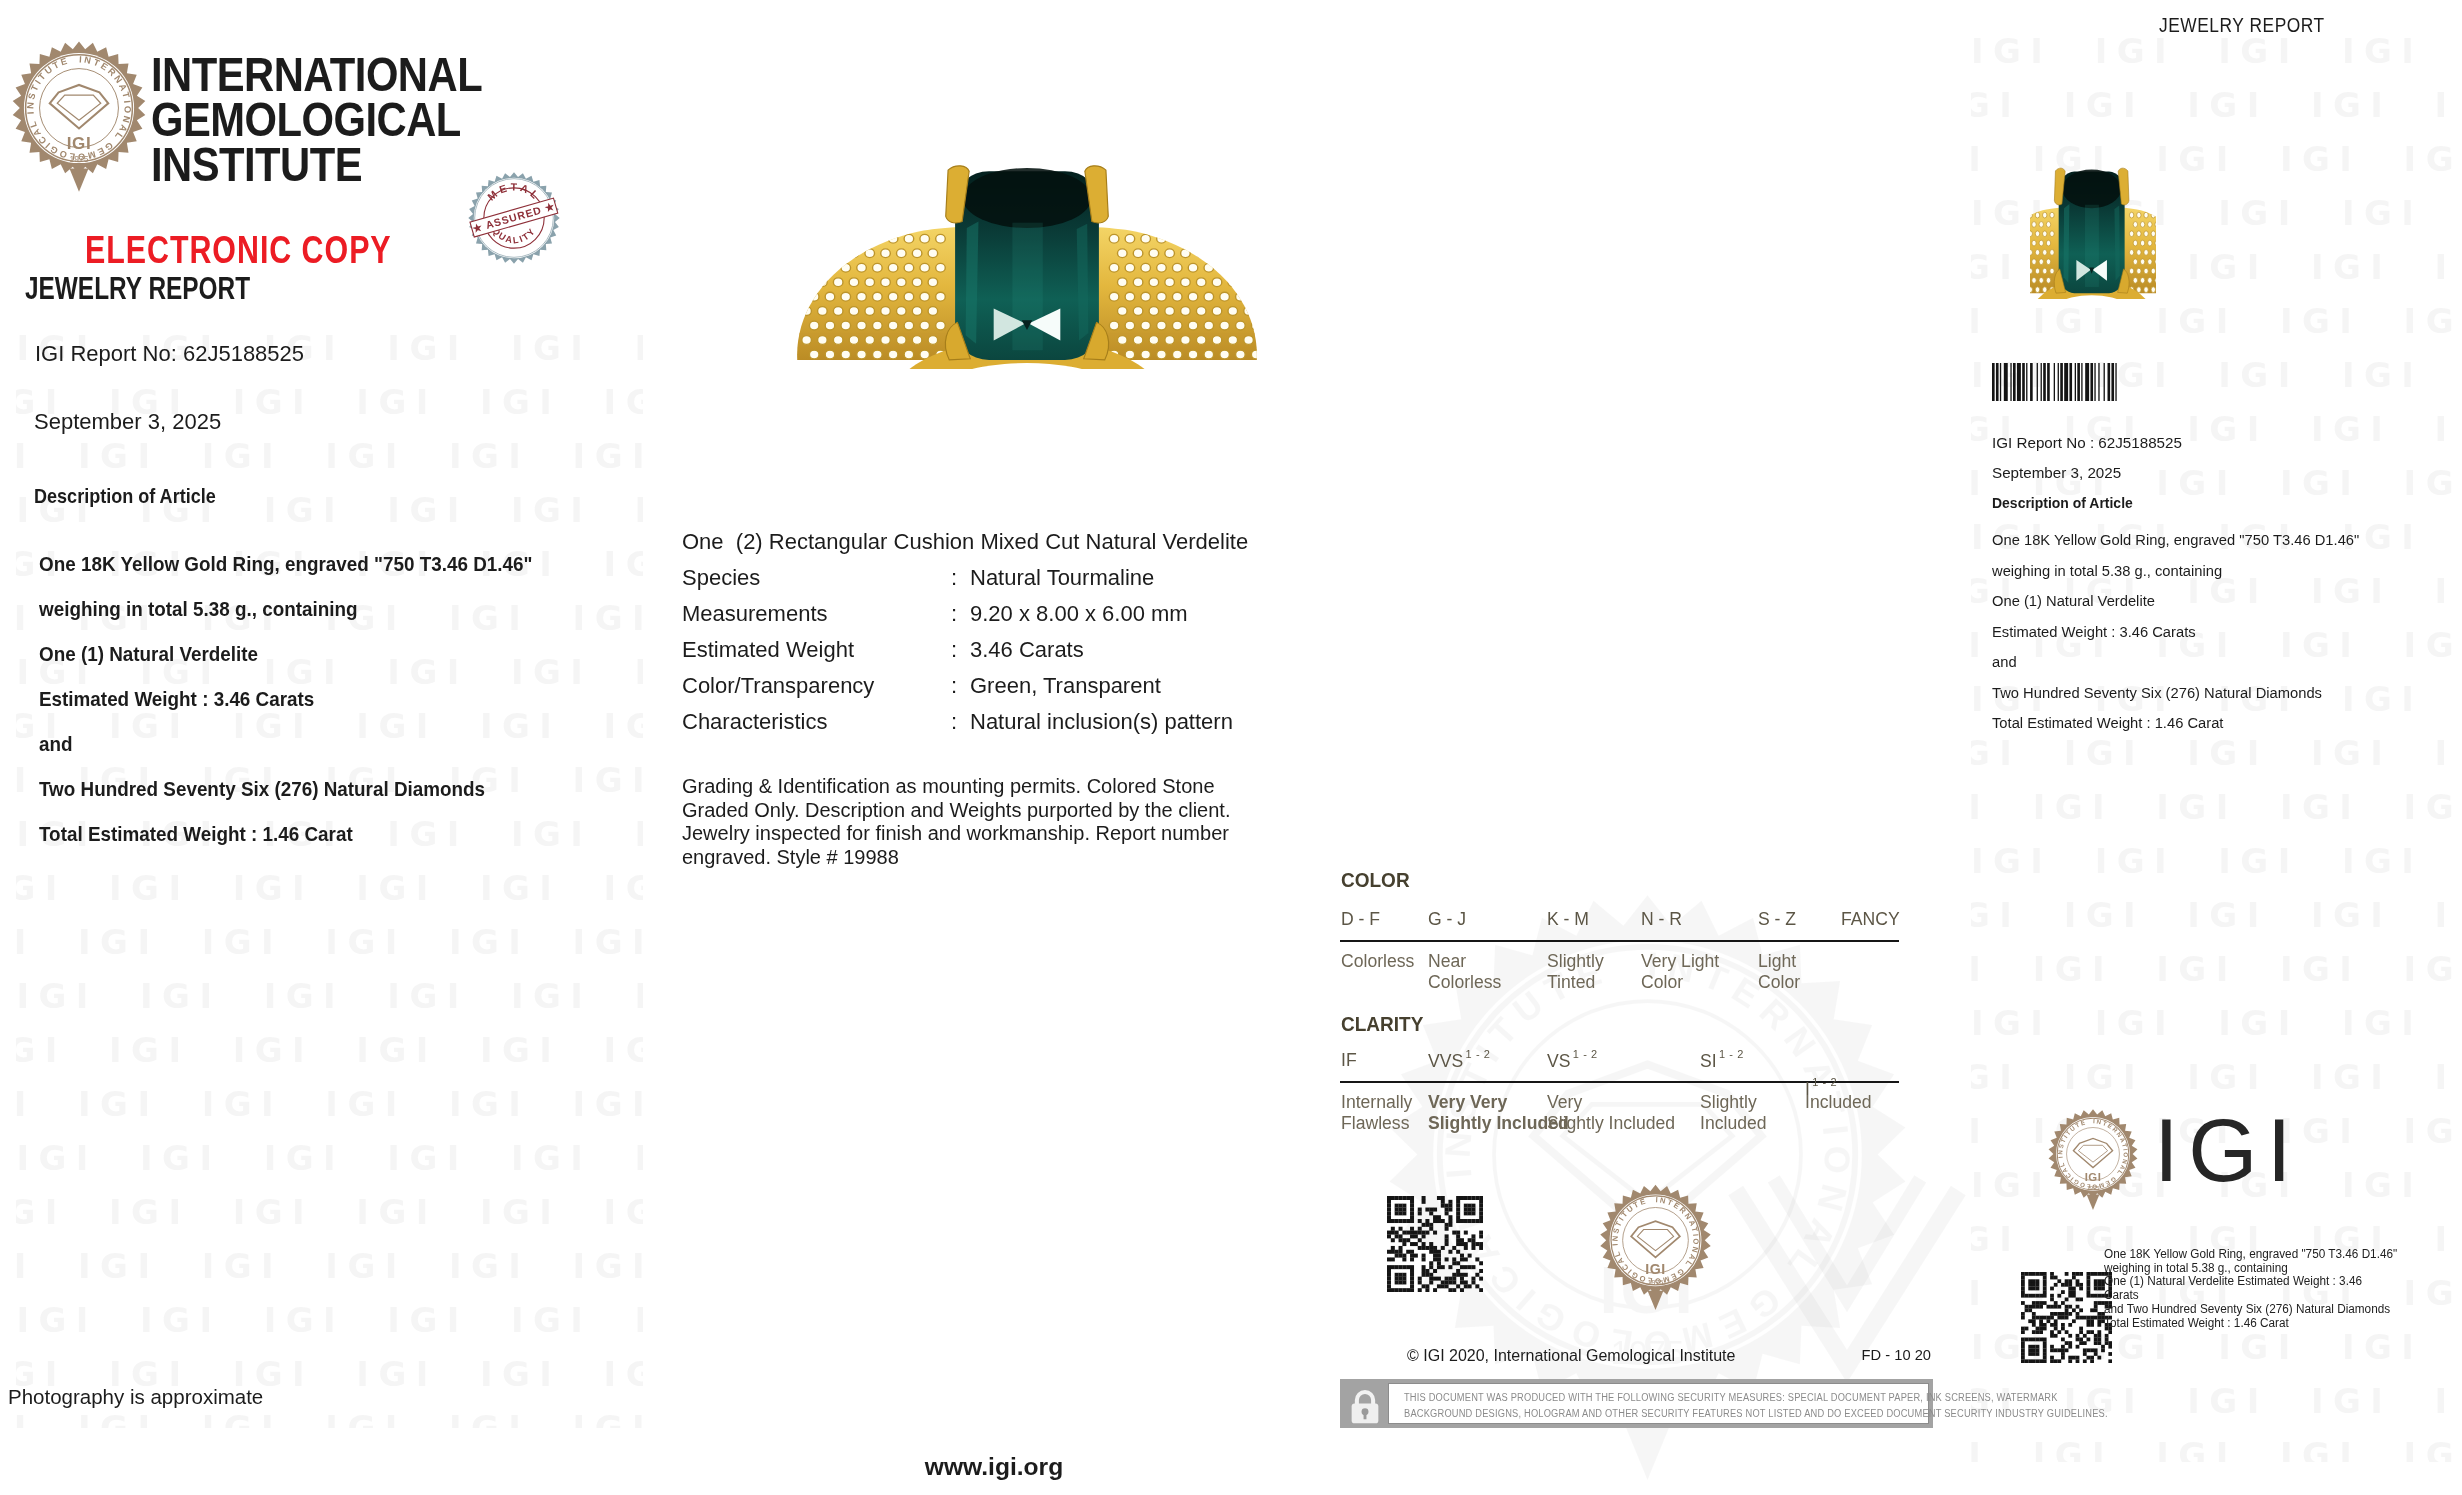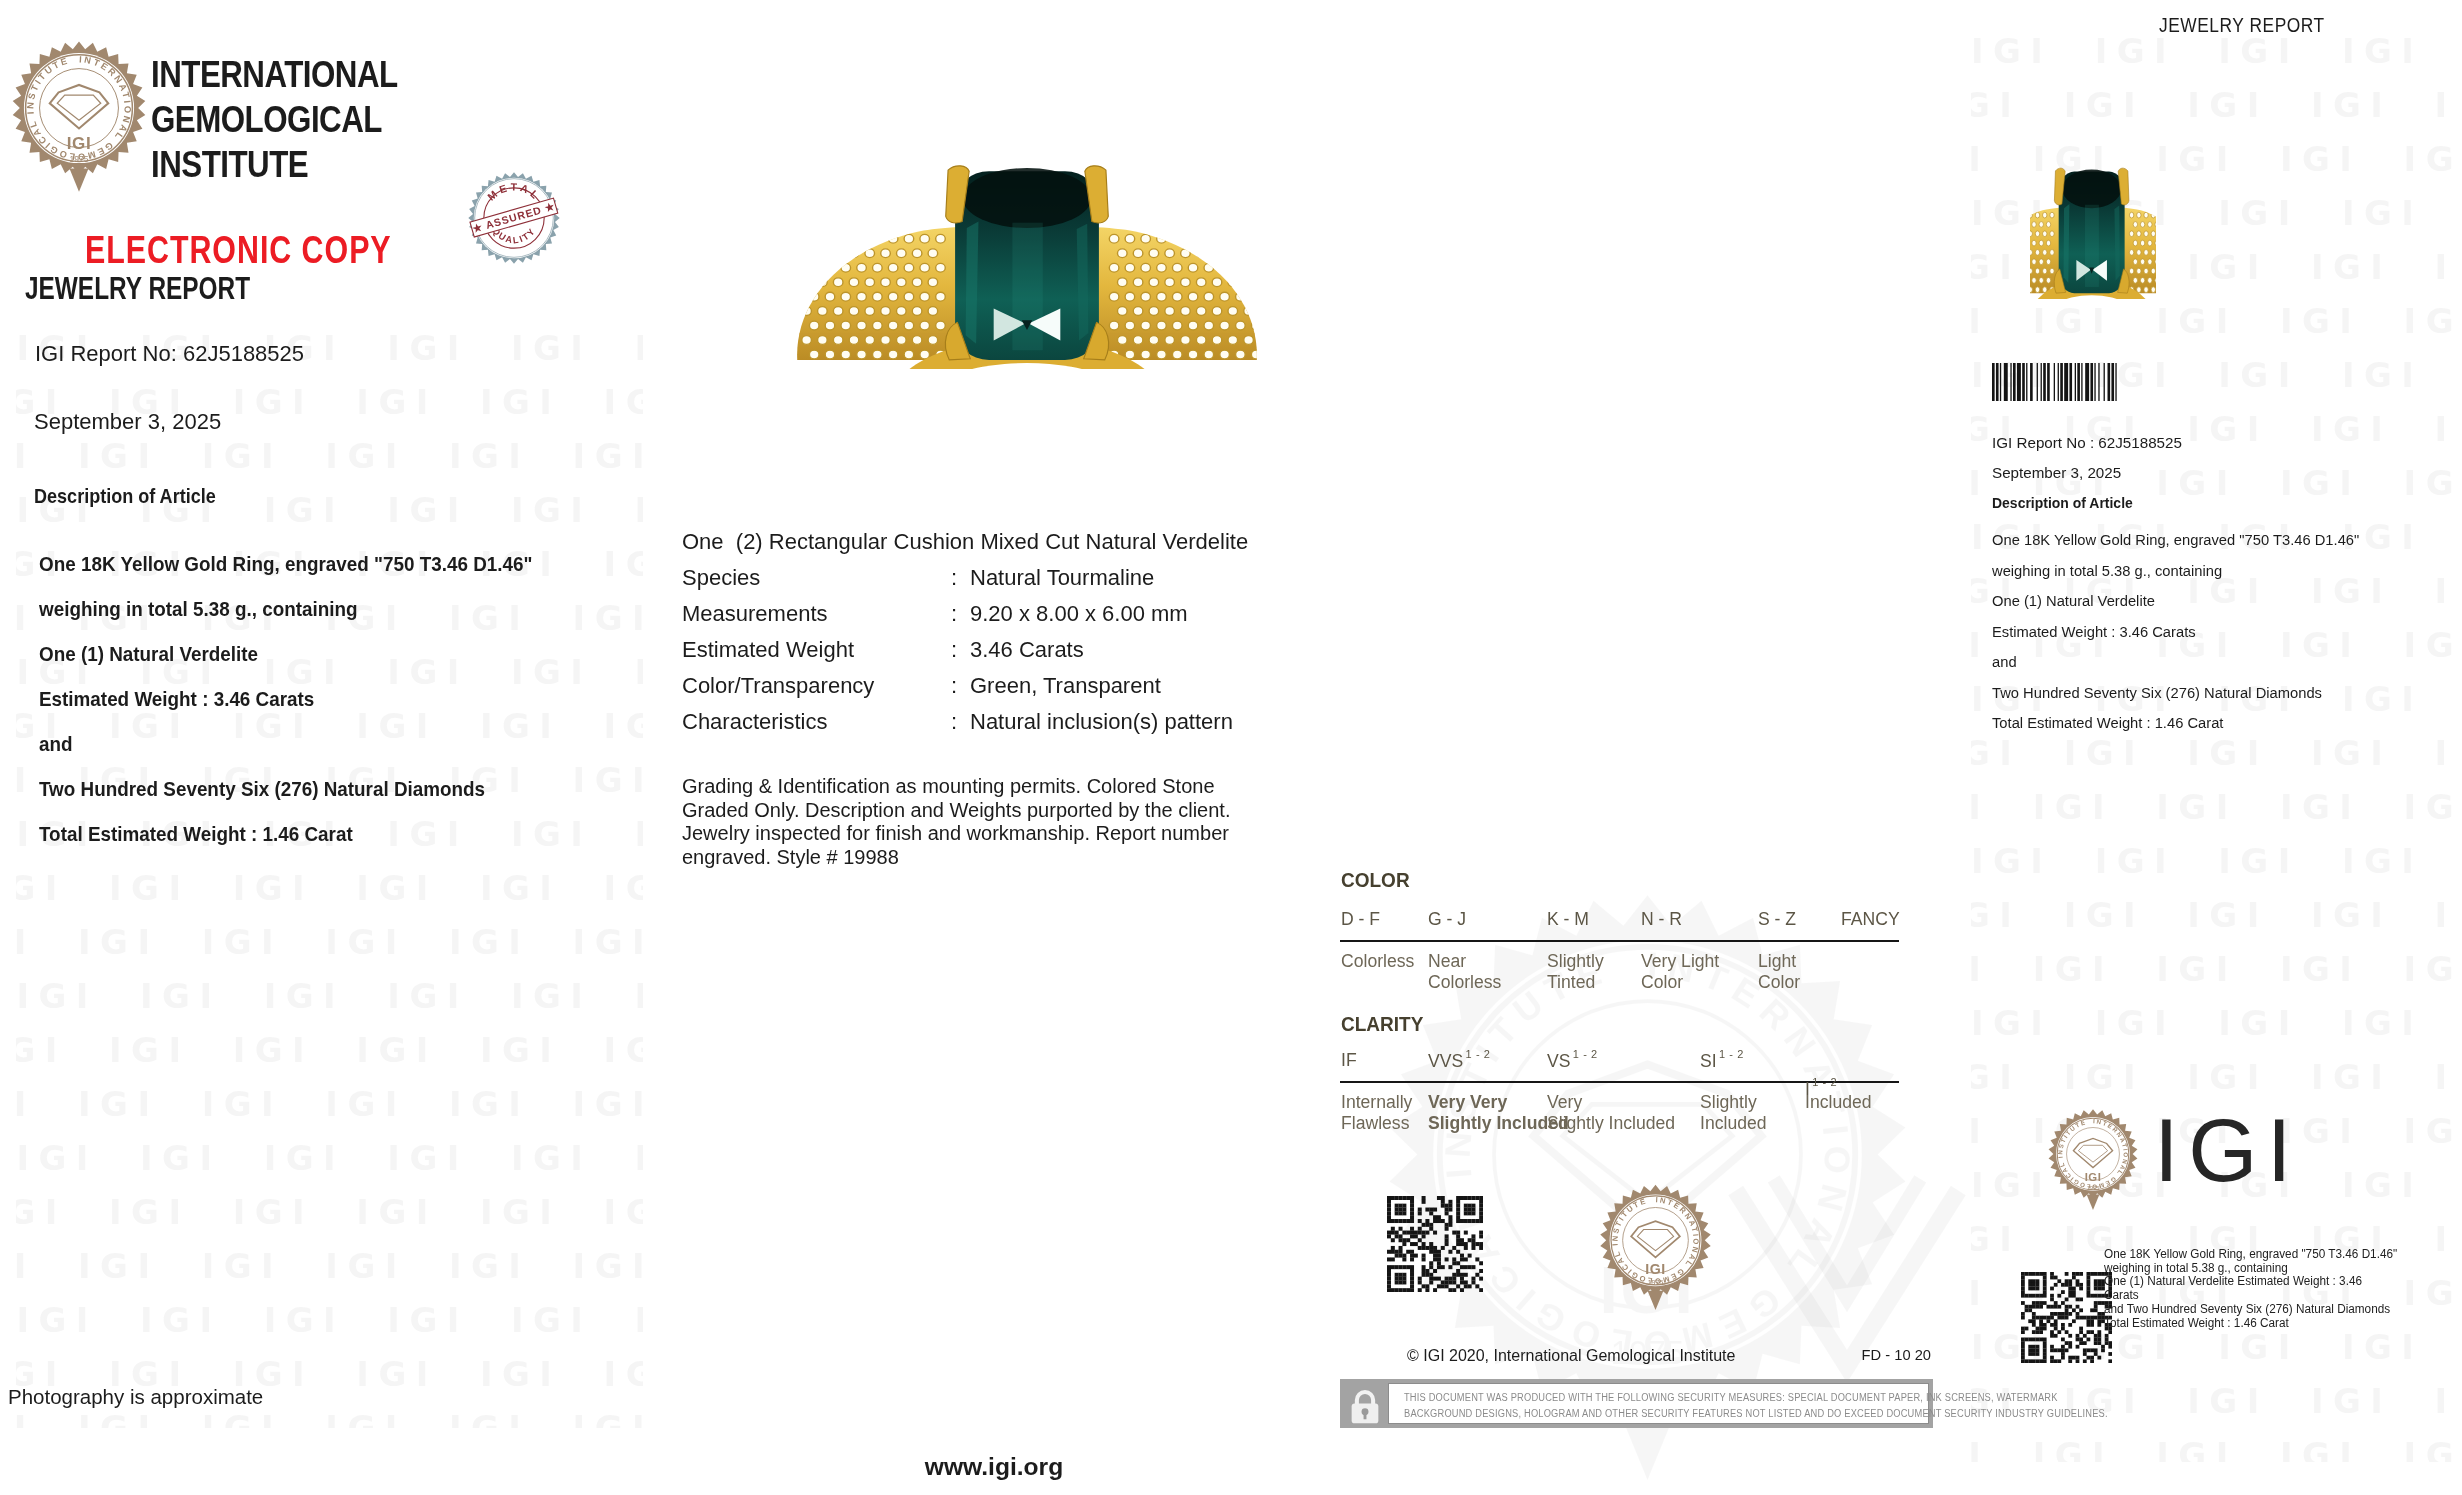--- a/index.html
+++ b/index.html
@@ -11,21 +11,21 @@
   .wm{position:absolute;overflow:hidden;z-index:0}
   .wm-row{font-weight:bold;font-size:34px;letter-spacing:9.4px;word-spacing:21px;line-height:54px;
           white-space:nowrap;color:rgba(70,70,70,0.055);font-family:"DejaVu Sans",sans-serif}
   #wm-left{left:16.4px;top:321px;width:627px;height:1107px}
   #wm-right{left:1971px;top:23.5px;width:485px;height:1438px}
   #wm-seal{left:1366px;top:882px;width:563px;height:598px;opacity:.08}
   #wm-chevrons{left:1724px;top:1158px;width:246px;height:229px;opacity:.06}
 
   
   #seal-left{left:10.6px;top:38px;width:136px;height:154px}
-  #brand-title{left:151px;top:52px;font-size:36px;font-weight:bold;line-height:45px;letter-spacing:-0.6px}
+  #brand-title{left:151px;top:52px;font-size:48px;font-weight:bold;line-height:45px;letter-spacing:-0.6px}
   #brand-title .brand-line{transform:scaleX(.87);transform-origin:left top}
   #electronic-copy{left:85px;top:229px;font-size:38px;font-weight:bold;color:#ec1c24;
                    transform:scaleX(.8);transform-origin:left top;letter-spacing:1.2px;white-space:nowrap}
   #metal-stamp{left:466px;top:170px;width:96px;height:96px}
   #left-report-title{left:24.6px;top:271px;font-size:30.5px;font-weight:bold;transform:scaleX(.8);transform-origin:left top;white-space:nowrap}
   #left-report-no{left:35px;top:341px;font-size:22px}
   #left-date{left:34px;top:409px;font-size:22px}
   #left-desc-heading{left:34px;top:484px;font-size:20.5px;font-weight:bold;transform:scaleX(.88);transform-origin:left top;white-space:nowrap}
   #left-desc-lines{left:39px;top:541px}
   .left-line{font-size:20.5px;font-weight:bold;line-height:45px;white-space:nowrap;transform:scaleX(.92);transform-origin:left top}

